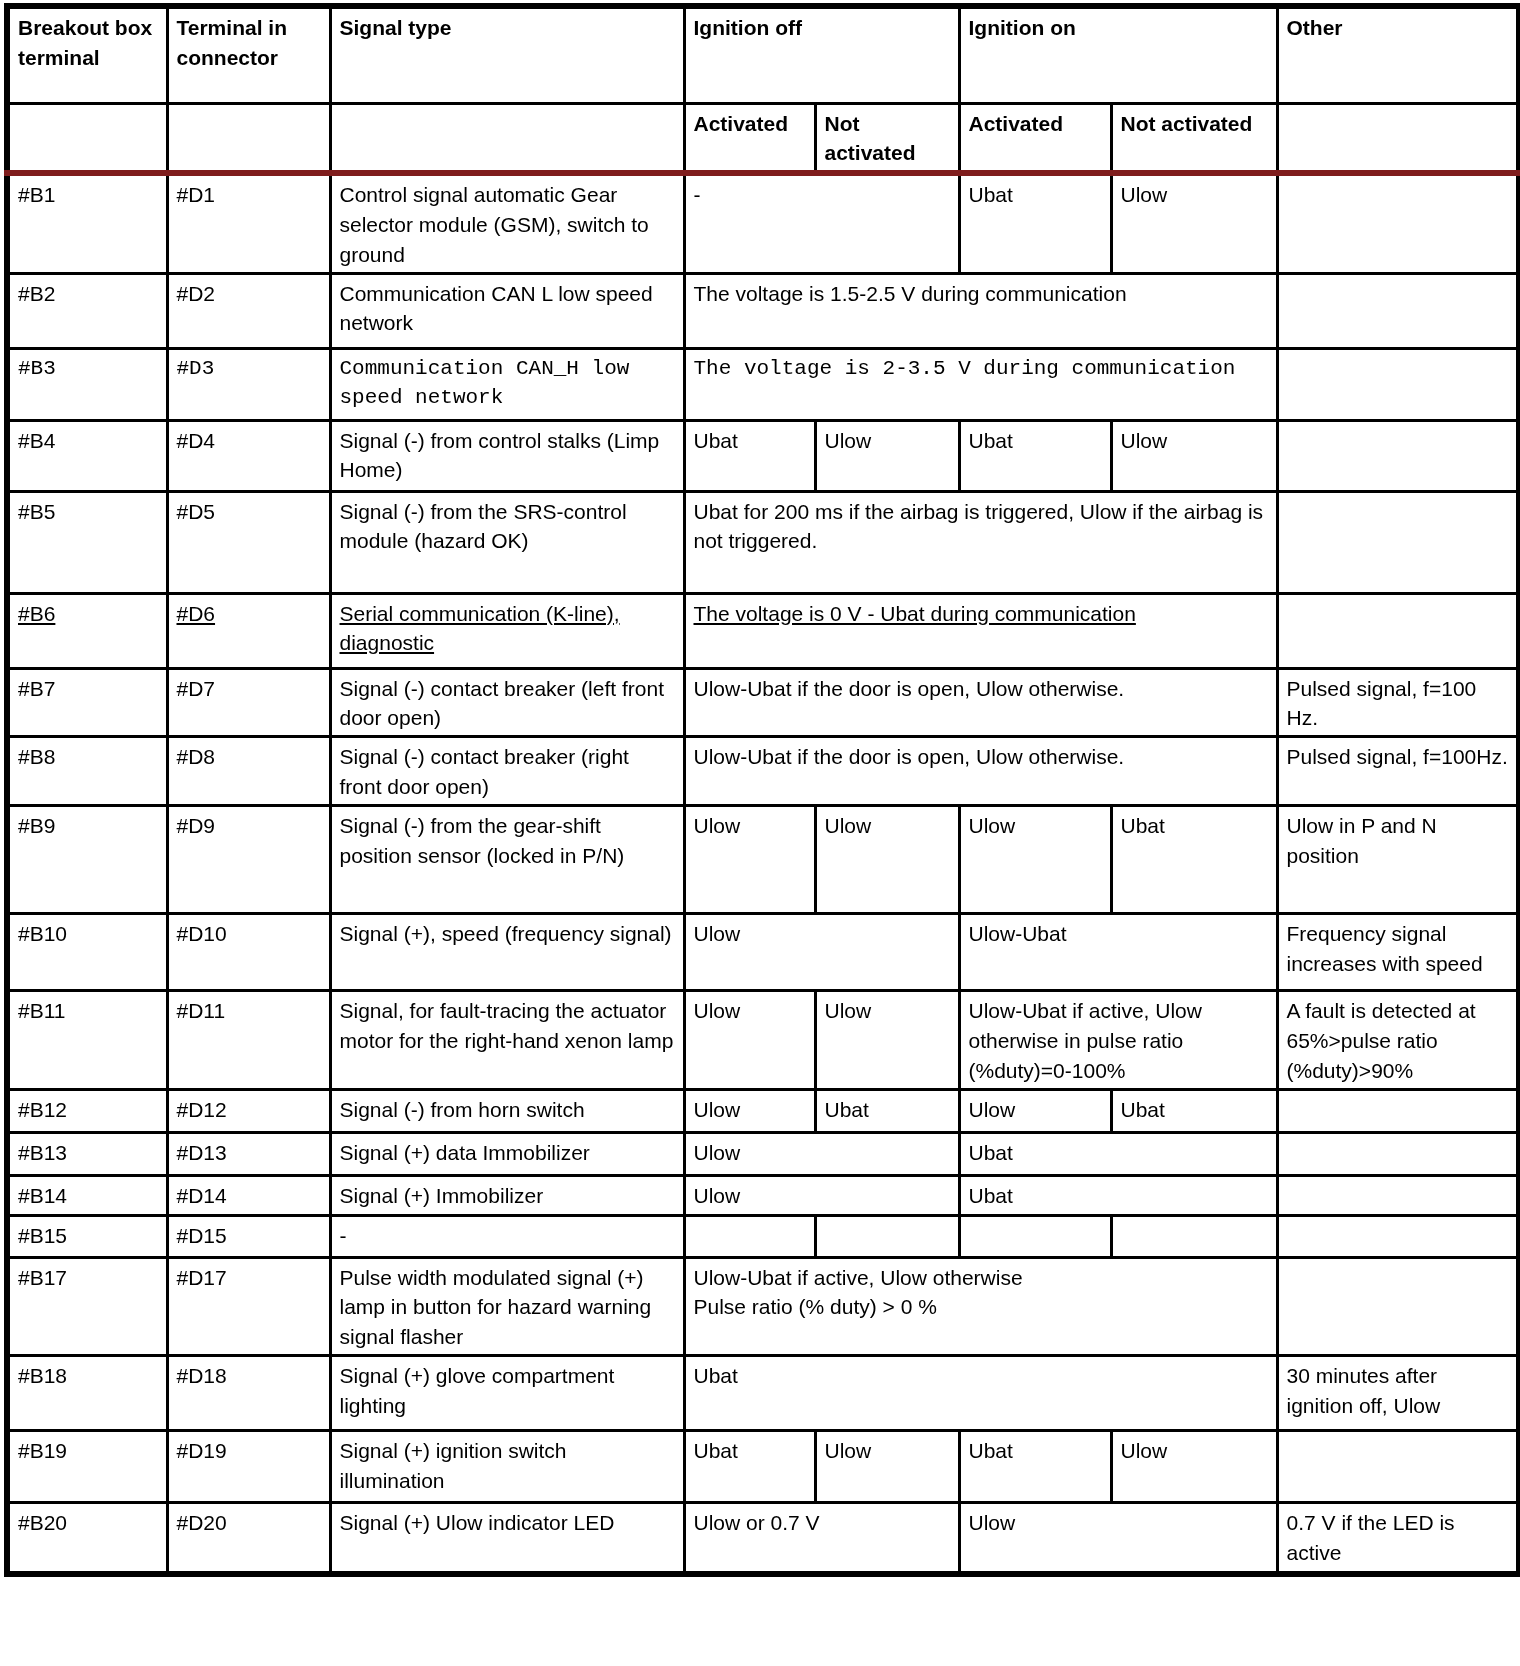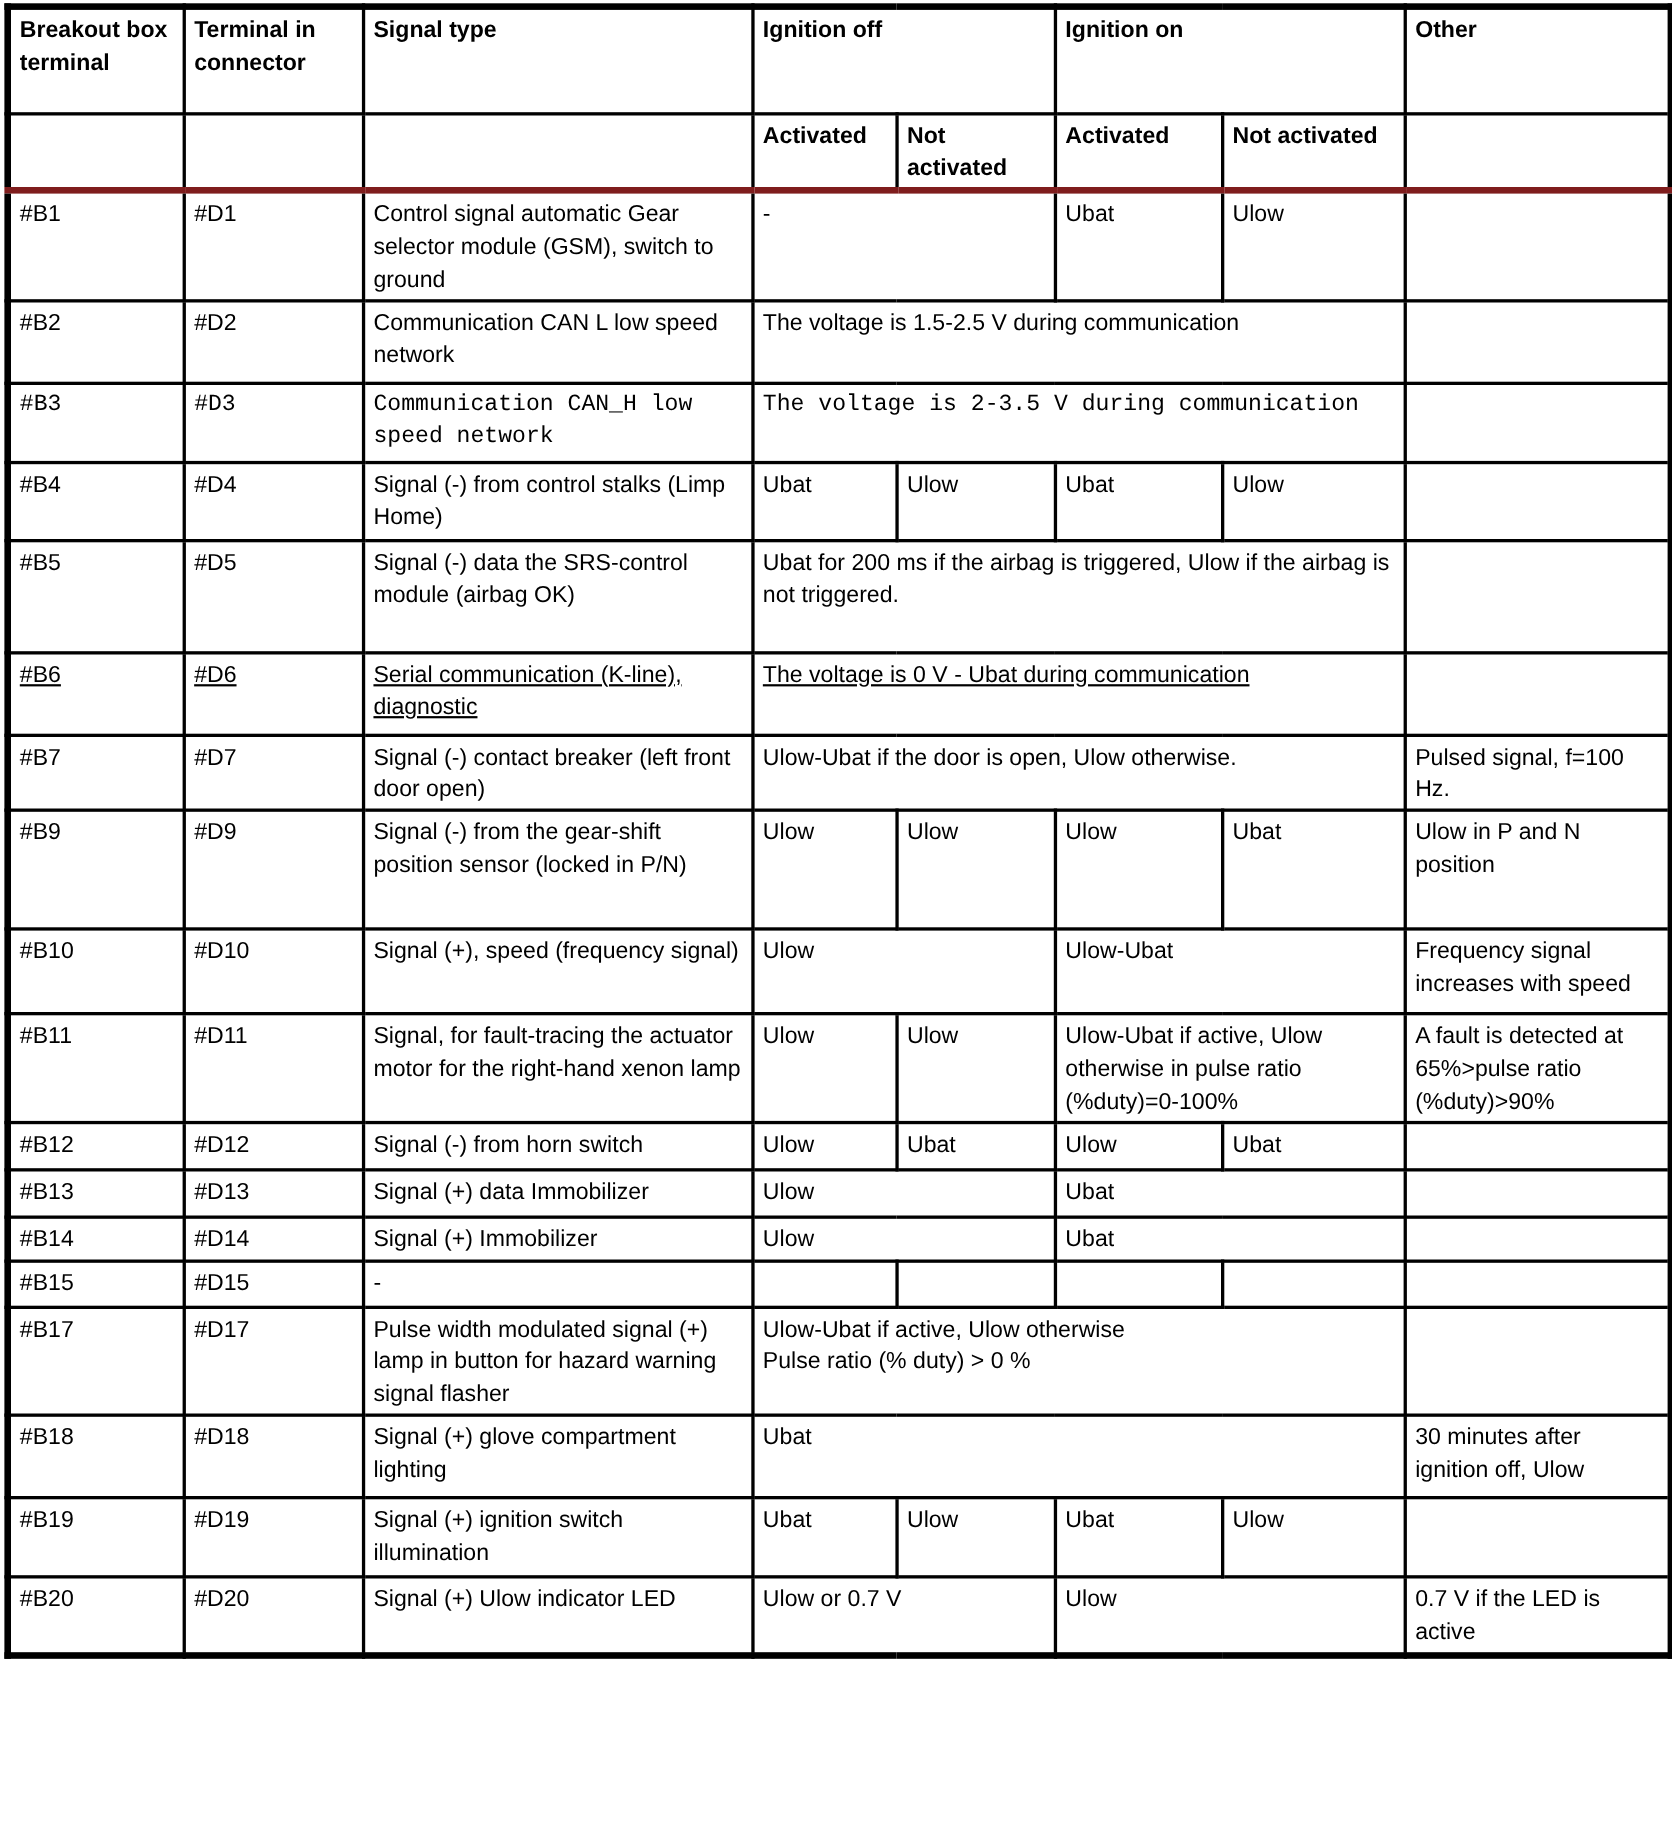--- a/index.html
+++ b/index.html
@@ -105,38 +105,45 @@
         <td>Signal (-) from control stalks (Limp Home)</td>
         <td>Ubat</td>
         <td>Ulow</td>
         <td>Ubat</td>
         <td>Ulow</td>
         <td></td>
       </tr>
       <tr style="height: 102px;">
         <td>#B5</td>
         <td>#D5</td>
-        <td>Signal (-) data the SRS-control module (airbag OK)</td>
+        <td>Signal (-) from the SRS-control module (hazard OK)</td>
         <td colspan="4">Ubat for 200 ms if the airbag is triggered, Ulow if the airbag is not triggered.</td>
         <td></td>
       </tr>
       <tr style="height: 75px; text-decoration: underline;">
         <td>#B6</td>
         <td>#D6</td>
         <td>Serial communication (K-line), diagnostic</td>
         <td colspan="4">The voltage is 0 V - Ubat during communication</td>
         <td></td>
       </tr>
       <tr style="height: 68px;">
         <td>#B7</td>
         <td>#D7</td>
         <td>Signal (-) contact breaker (left front door open)</td>
         <td colspan="4">Ulow-Ubat if the door is open, Ulow otherwise.</td>
         <td>Pulsed signal, f=100 Hz.</td>
       </tr>
+      <tr style="height: 69px;">
+        <td>#B8</td>
+        <td>#D8</td>
+        <td>Signal (-) contact breaker (right front door open)</td>
+        <td colspan="4">Ulow-Ubat if the door is open, Ulow otherwise.</td>
+        <td>Pulsed signal, f=100Hz.</td>
+      </tr>
       <tr style="height: 108px;">
         <td>#B9</td>
         <td>#D9</td>
         <td>Signal (-) from the gear-shift position sensor (locked in P/N)</td>
         <td>Ulow</td>
         <td>Ulow</td>
         <td>Ulow</td>
         <td>Ubat</td>
         <td>Ulow in P and N position</td>
       </tr>

